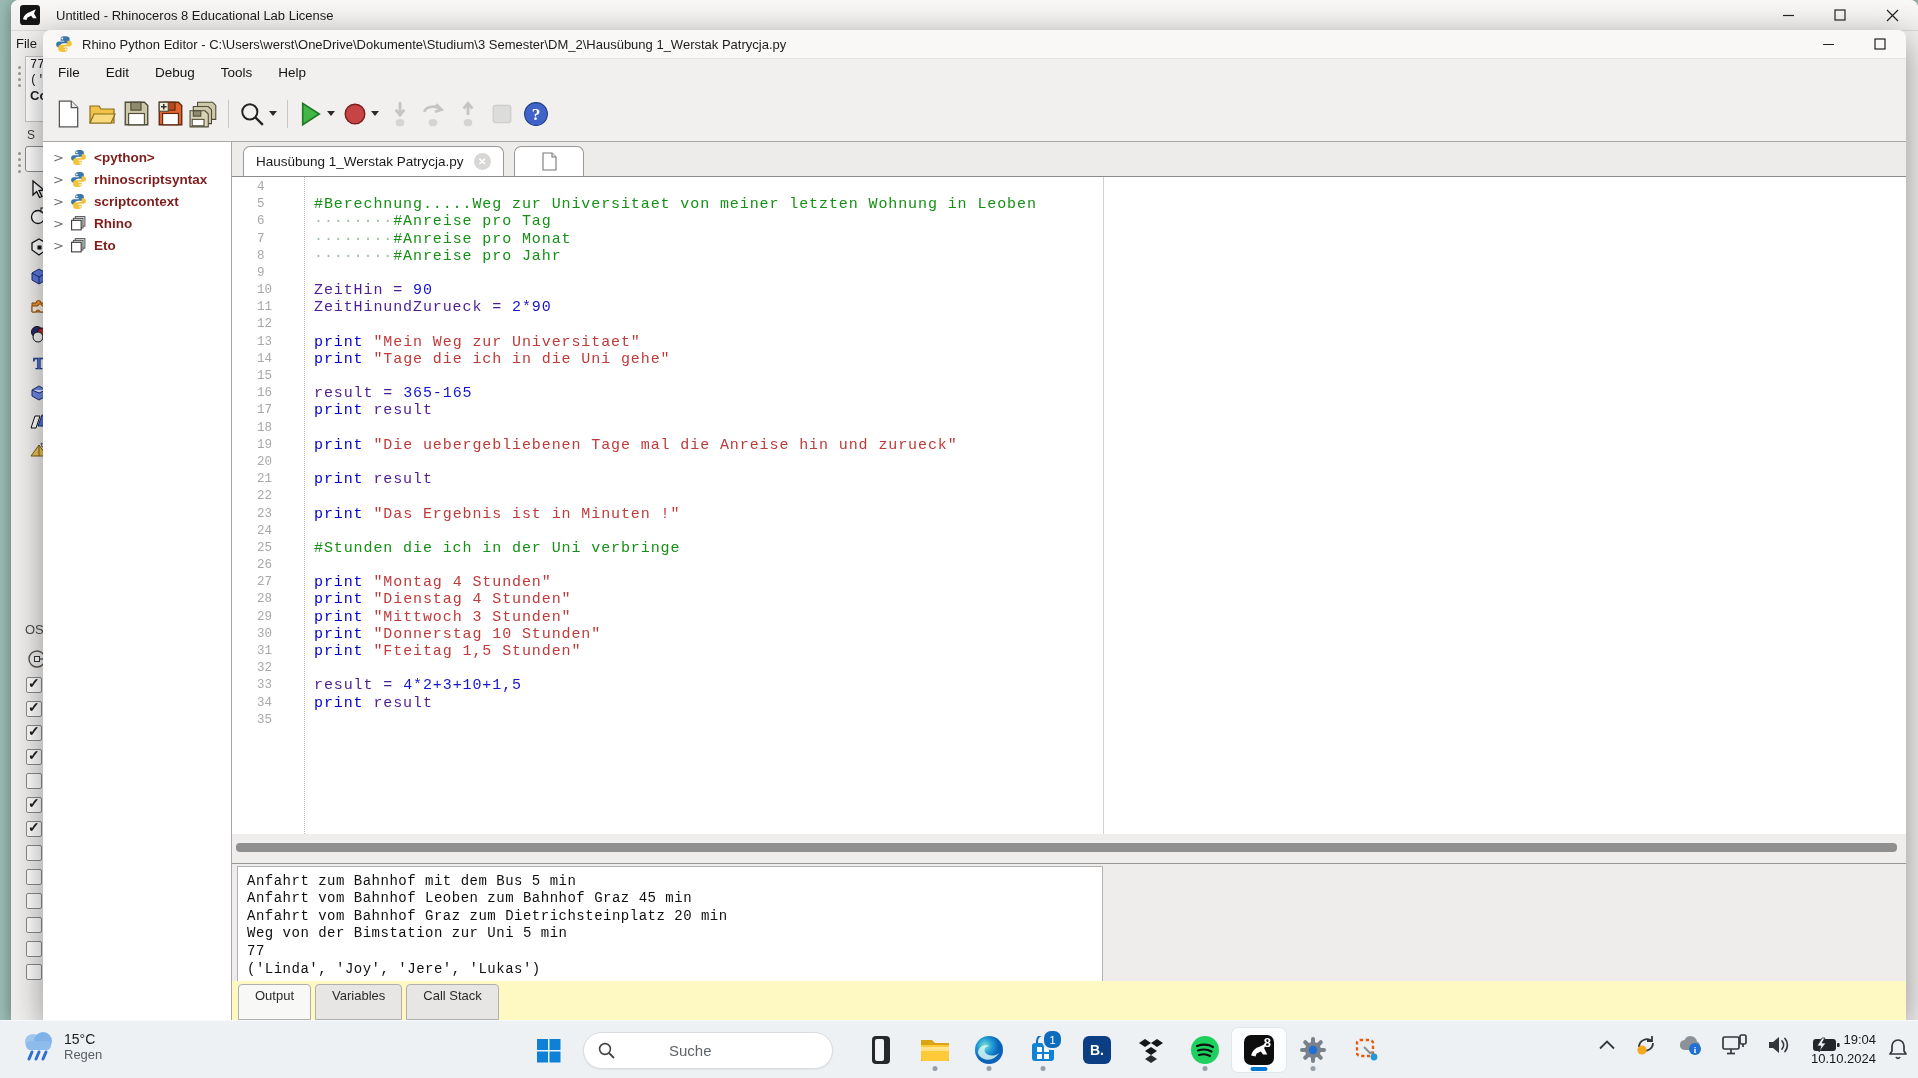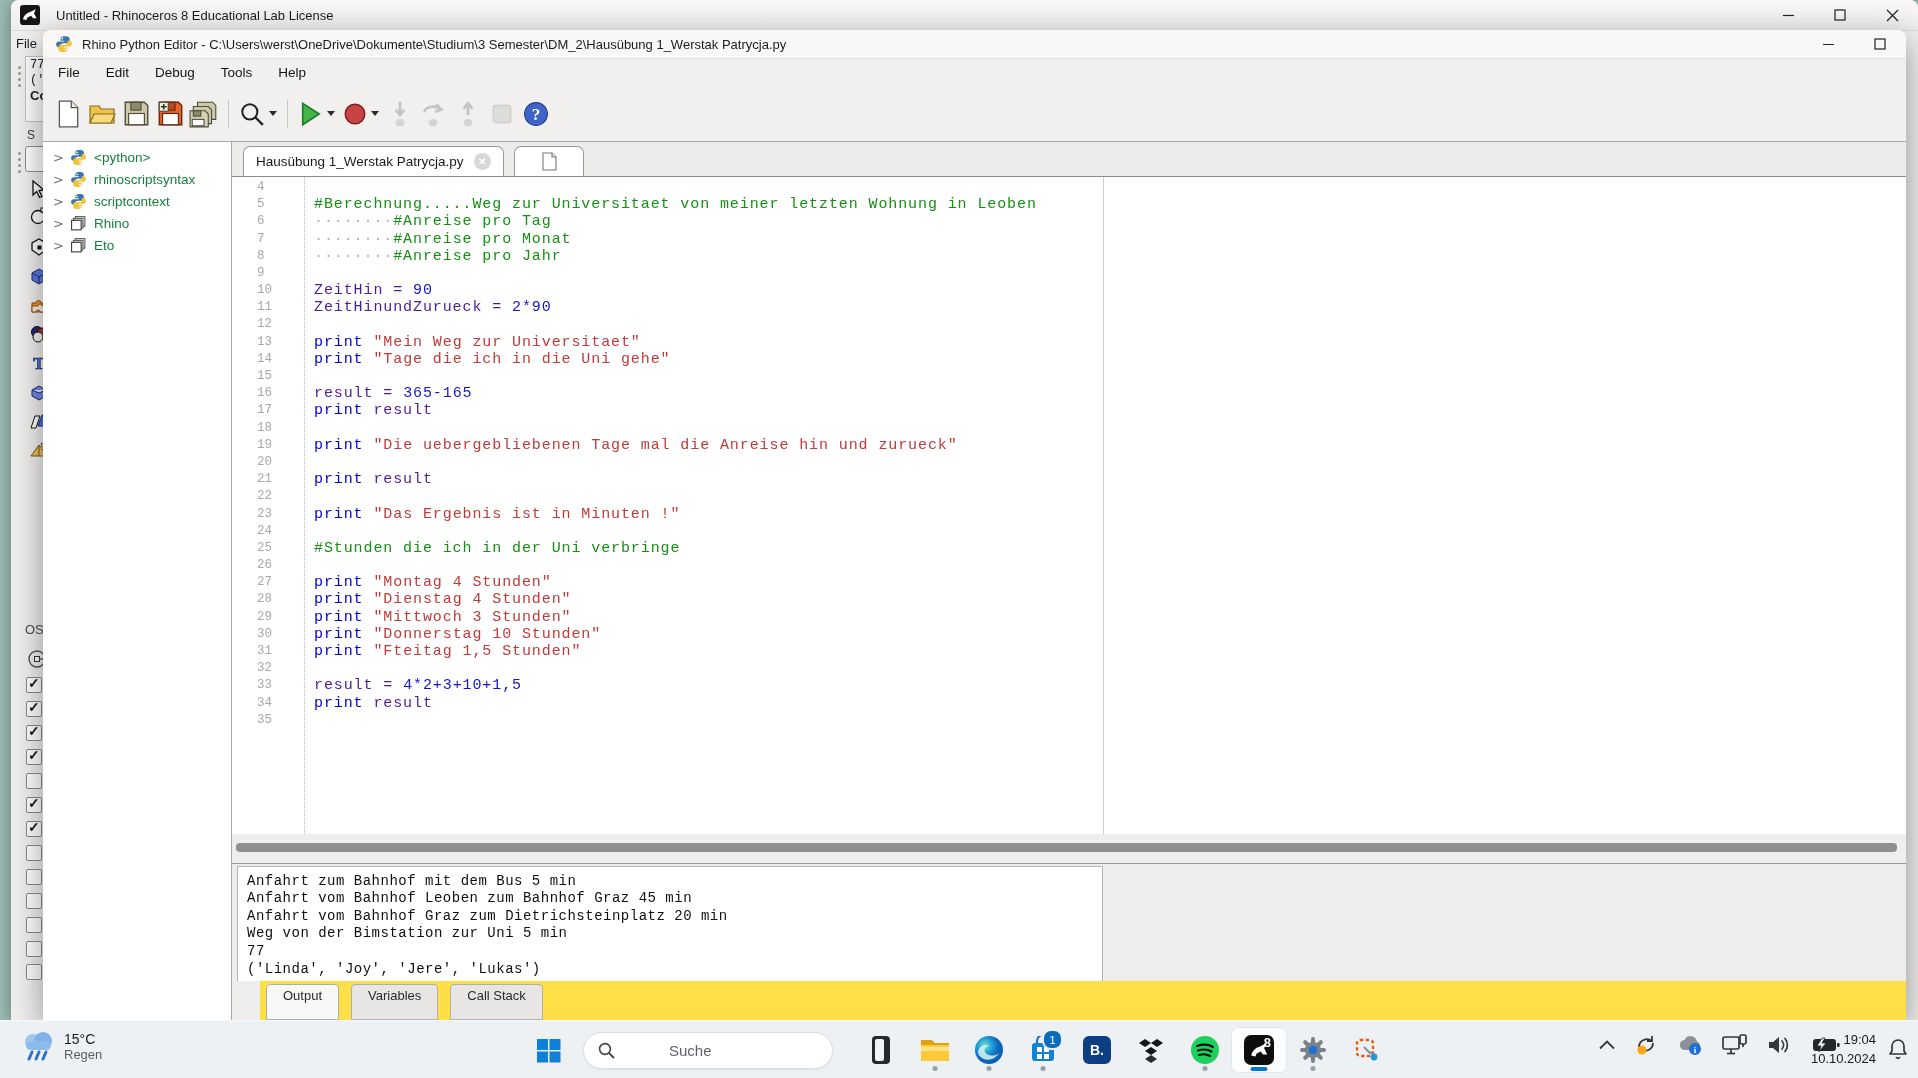--- a/index.html
+++ b/index.html
@@ -47,21 +47,21 @@
   .tool{width:34px;height:34px;display:flex;align-items:center;justify-content:center;position:relative;}
   .tool.dd{width:44px;}
   .tool.disabled{opacity:.5;}
   .tsep{width:1px;height:28px;background:#c9c7c5;margin:0 7px;}
   .ddarrow{width:0;height:0;border-left:4px solid transparent;border-right:4px solid transparent;border-top:5px solid #2b2b2b;margin-left:4px;}
   .ed-main{position:absolute;left:0;top:111px;right:0;bottom:0;display:flex;}
   .tree-panel{width:189px;background:#fff;border-top:1px solid #a9a7a5;border-right:1px solid #a9a7a5;box-sizing:border-box;padding-top:4px;}
   .tree-row{display:flex;align-items:center;height:22px;padding-left:10px;gap:7px;}
   .chev{color:#707070;font-size:13px;width:10px;font-family:"DejaVu Sans",sans-serif;}
   .tree-ico{width:17px;height:17px;flex:0 0 auto;}
-  .tree-label{font-size:13.5px;color:#15803d;}
+  .tree-label{font-size:13.5px;color:#7f1d1d;font-weight:bold;}
   .ed-right{flex:1;display:flex;flex-direction:column;border-top:1px solid #a9a7a5;min-width:0;}
   .tabstrip{height:35px;background:#edecea;position:relative;border-bottom:1px solid #8e8c8a;}
   .tab{position:absolute;top:4px;height:30px;background:#fff;border:1px solid #9b9997;border-bottom:none;
     border-radius:7px 7px 0 0;display:flex;align-items:center;padding:0 12px;gap:10px;box-sizing:border-box;}
   .tab-label{font-size:13.5px;color:#1a1a1a;white-space:nowrap;}
   .tab-close{width:17px;height:17px;border-radius:50%;background:#d9d7d5;color:#fff;display:flex;align-items:center;justify-content:center;
     font-size:10px;font-weight:bold;}
   .code-row{height:677px;display:flex;background:#fff;position:relative;}
   .gutter{width:73px;box-sizing:border-box;padding:2px 0 0 25px;border-right:1px dotted #b8b6b4;}
   .ln{height:17.2px;font-family:"Liberation Mono",monospace;font-size:12.5px;color:#a8a8a8;line-height:17.2px;}
@@ -75,21 +75,21 @@
   .t-w{color:#a0c0a0;}
   .right-pane{flex:1;background:#fff;border-left:1px solid #d2d0ce;}
   .gap1{height:8px;background:#efeeec;}
   .hscroll{height:11px;background:#efeeec;position:relative;}
   .hthumb{position:absolute;left:4px;right:9px;top:1px;height:9px;background:#8f8f8f;border-radius:4px;}
   .gap2{height:10px;background:#efeeec;border-bottom:1px solid #989694;}
   .bottom-sec{height:121px;background:#eeedeb;position:relative;}
   .output-box{position:absolute;left:5px;top:2px;width:866px;bottom:0;background:#fff;border:1px solid #b5b3b1;border-bottom:none;
     box-sizing:border-box;padding:6px 0 0 9px;overflow:hidden;}
   .out-line{font-family:"Liberation Mono",monospace;font-size:14px;letter-spacing:.5px;line-height:17.6px;color:#101010;white-space:pre;}
-  .bottom-tabs{height:40px;background:#fde047;display:flex;gap:12px;padding:3px 0 0 6px;box-sizing:border-box;margin-left:28px;}
+  .bottom-tabs{height:40px;background:#fef9c3;display:flex;gap:4px;padding:3px 0 0 6px;box-sizing:border-box;}
   .btab{padding:3px 16px 0 16px;font-size:13px;color:#2a2a2a;background:#e7e6e4;border:1px solid #b1afad;border-radius:4px 4px 0 0;height:100%;box-sizing:border-box;}
   .btab.active{background:#f8f8f6;}
   
   .taskbar{position:absolute;left:0;top:1020px;width:1918px;height:58px;background:#edf1f4;border-top:1px solid #f7fafc;z-index:10;}
   .weather{position:absolute;left:20px;top:8px;display:flex;align-items:center;gap:8px;}
   .weather .temp{font-size:14px;color:#1a1a1a;}
   .weather .cond{font-size:13px;color:#5a5f63;}
   .start-btn{position:absolute;left:528px;top:9px;width:40px;height:40px;display:flex;align-items:center;justify-content:center;border-radius:6px;}
   .search-pill{position:absolute;left:583px;top:11px;width:250px;height:37px;background:#fff;border:1px solid #d8dce0;border-radius:19px;
     display:flex;align-items:center;gap:10px;padding-left:14px;box-sizing:border-box;box-shadow:0 1px 2px rgba(0,0,0,.06);}

